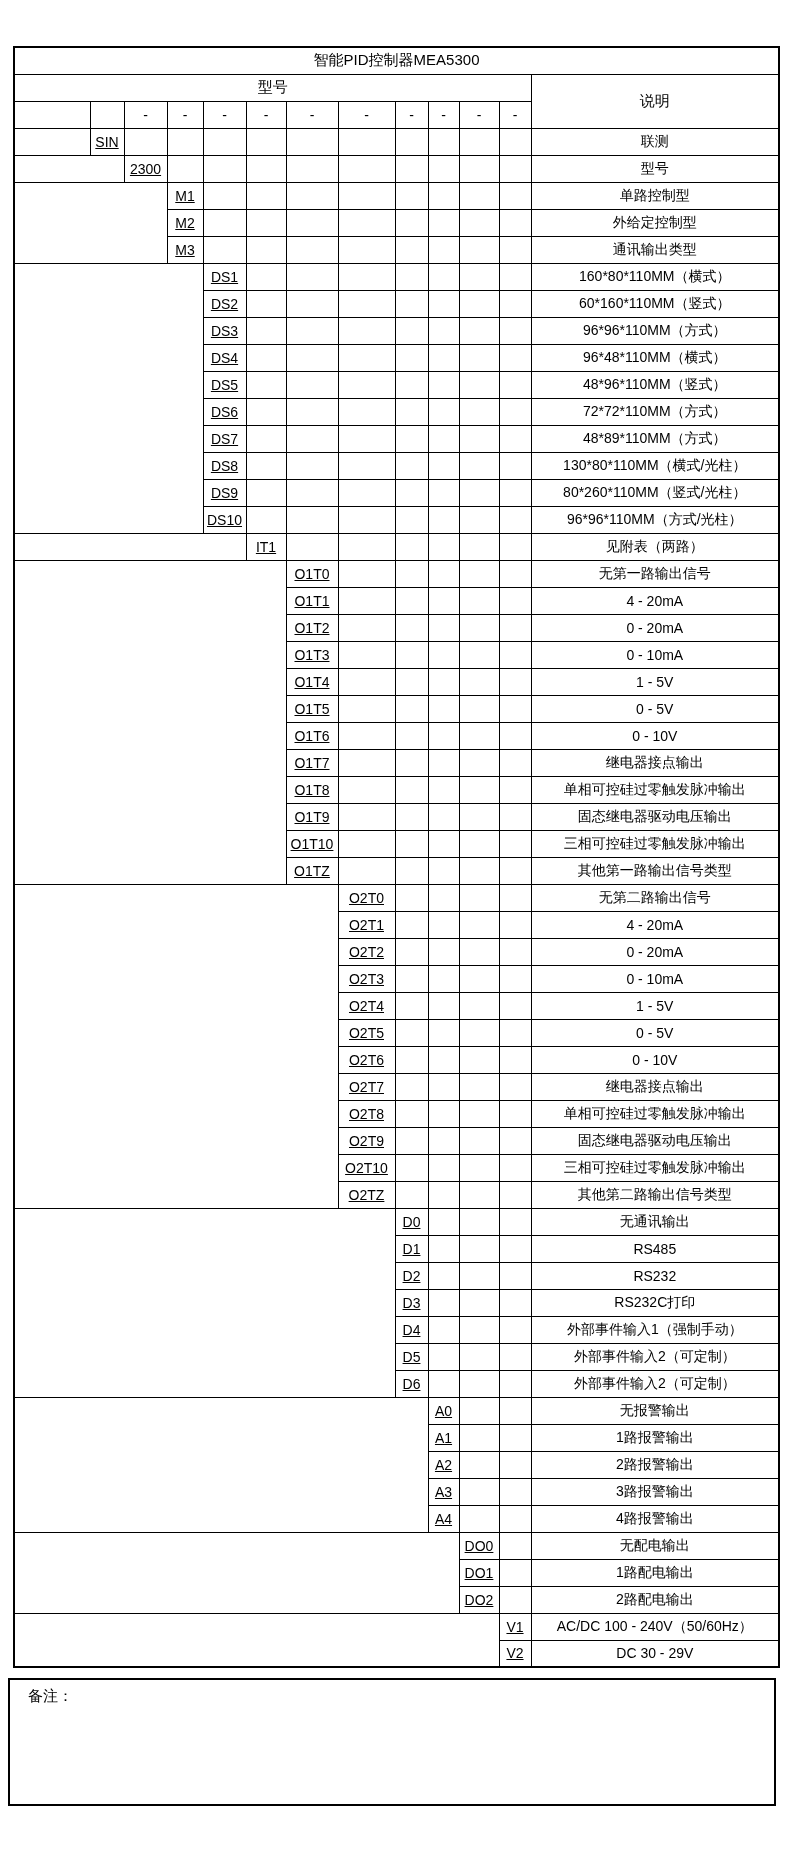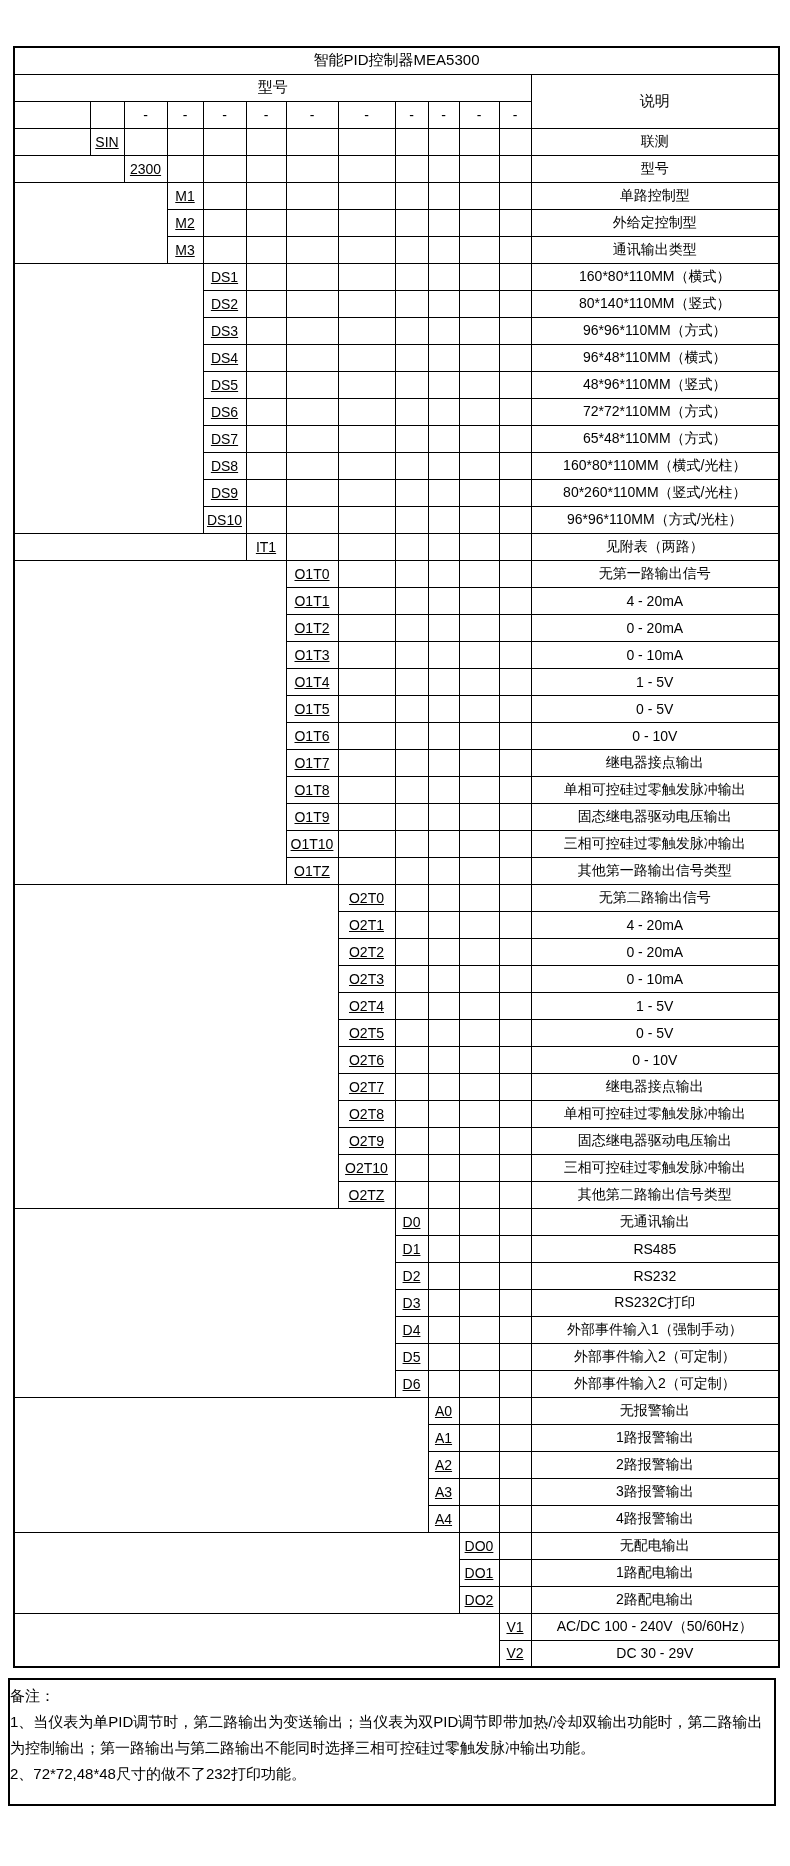--- a/index.html
+++ b/index.html
@@ -42,21 +42,21 @@
     font-size: 14px;
   }
   td.desc-cell { font-size: 14px; }
   td.code-cell { font-size: 14px; text-decoration: underline; }
   .notes-box {
     box-sizing: border-box;
     margin: 10px 0 0 8px;
     width: 768px;
     min-height: 128px;
     border: 2px solid #000000;
-    padding: 3px 10px 6px 0;
+    padding: 3px 10px 6px 18px;
     font-size: 15px;
     line-height: 26px;
     text-align: left;
   }
   .notes-box p { margin: 0; }
 </style>
 </head>
 <body>
 
 <div class="table-wrap">
@@ -180,21 +180,21 @@
         </tr>
         <tr>
           <td class="code-cell">DS2</td>
           <td></td>
           <td></td>
           <td></td>
           <td></td>
           <td></td>
           <td></td>
           <td></td>
-          <td class="desc-cell">80*140*110MM（竖式）</td>
+          <td class="desc-cell">60*160*110MM（竖式）</td>
         </tr>
         <tr>
           <td class="code-cell">DS3</td>
           <td></td>
           <td></td>
           <td></td>
           <td></td>
           <td></td>
           <td></td>
           <td></td>
@@ -235,32 +235,32 @@
         </tr>
         <tr>
           <td class="code-cell">DS7</td>
           <td></td>
           <td></td>
           <td></td>
           <td></td>
           <td></td>
           <td></td>
           <td></td>
-          <td class="desc-cell">65*48*110MM（方式）</td>
+          <td class="desc-cell">48*89*110MM（方式）</td>
         </tr>
         <tr>
           <td class="code-cell">DS8</td>
           <td></td>
           <td></td>
           <td></td>
           <td></td>
           <td></td>
           <td></td>
           <td></td>
-          <td class="desc-cell">160*80*110MM（横式/光柱）</td>
+          <td class="desc-cell">130*80*110MM（横式/光柱）</td>
         </tr>
         <tr>
           <td class="code-cell">DS9</td>
           <td></td>
           <td></td>
           <td></td>
           <td></td>
           <td></td>
           <td></td>
           <td></td>
@@ -599,17 +599,13 @@
         <tr>
           <td class="code-cell">V2</td>
           <td class="desc-cell">DC 30 - 29V</td>
         </tr>
       </tbody>
   </table>
 </div>
 
 <div class="notes-box">
   <p>备注：</p>
-  <div>
-      <p>1、当仪表为单PID调节时，第二路输出为变送输出；当仪表为双PID调节即带加热/冷却双输出功能时，第二路输出为控制输出；第一路输出与第二路输出不能同时选择三相可控硅过零触发脉冲输出功能。</p>
-      <p>2、72*72,48*48尺寸的做不了232打印功能。</p>
-    </div>
 </div>
 
 </body></html>

